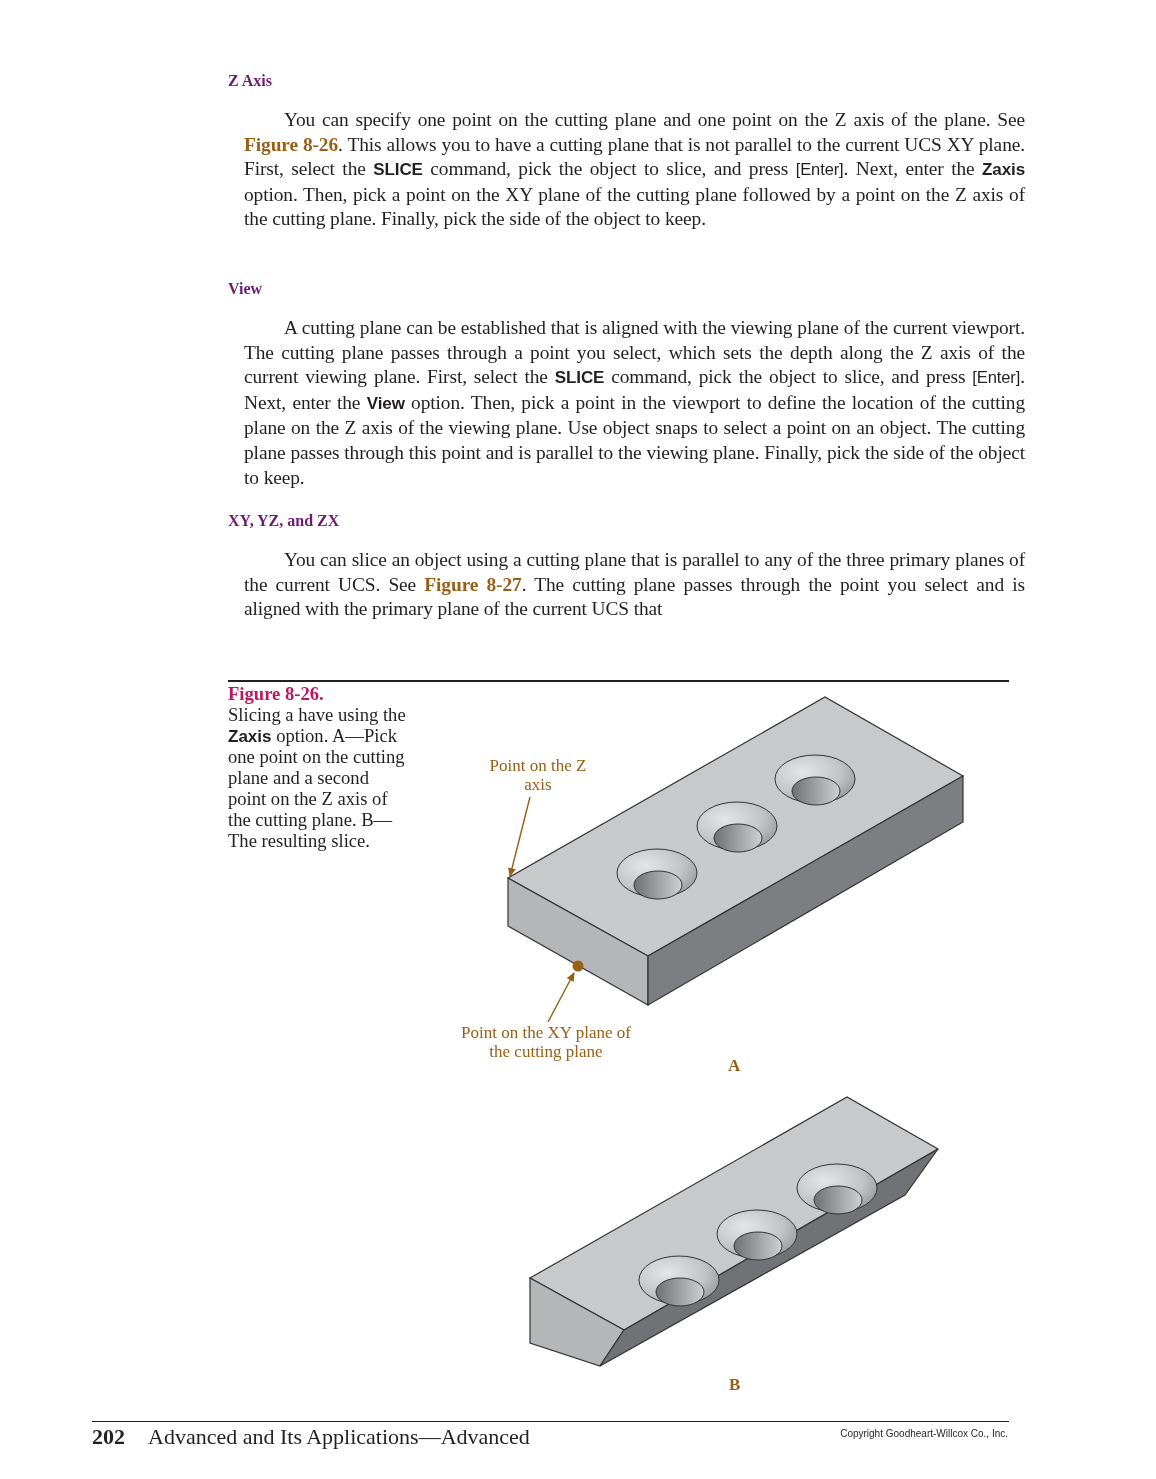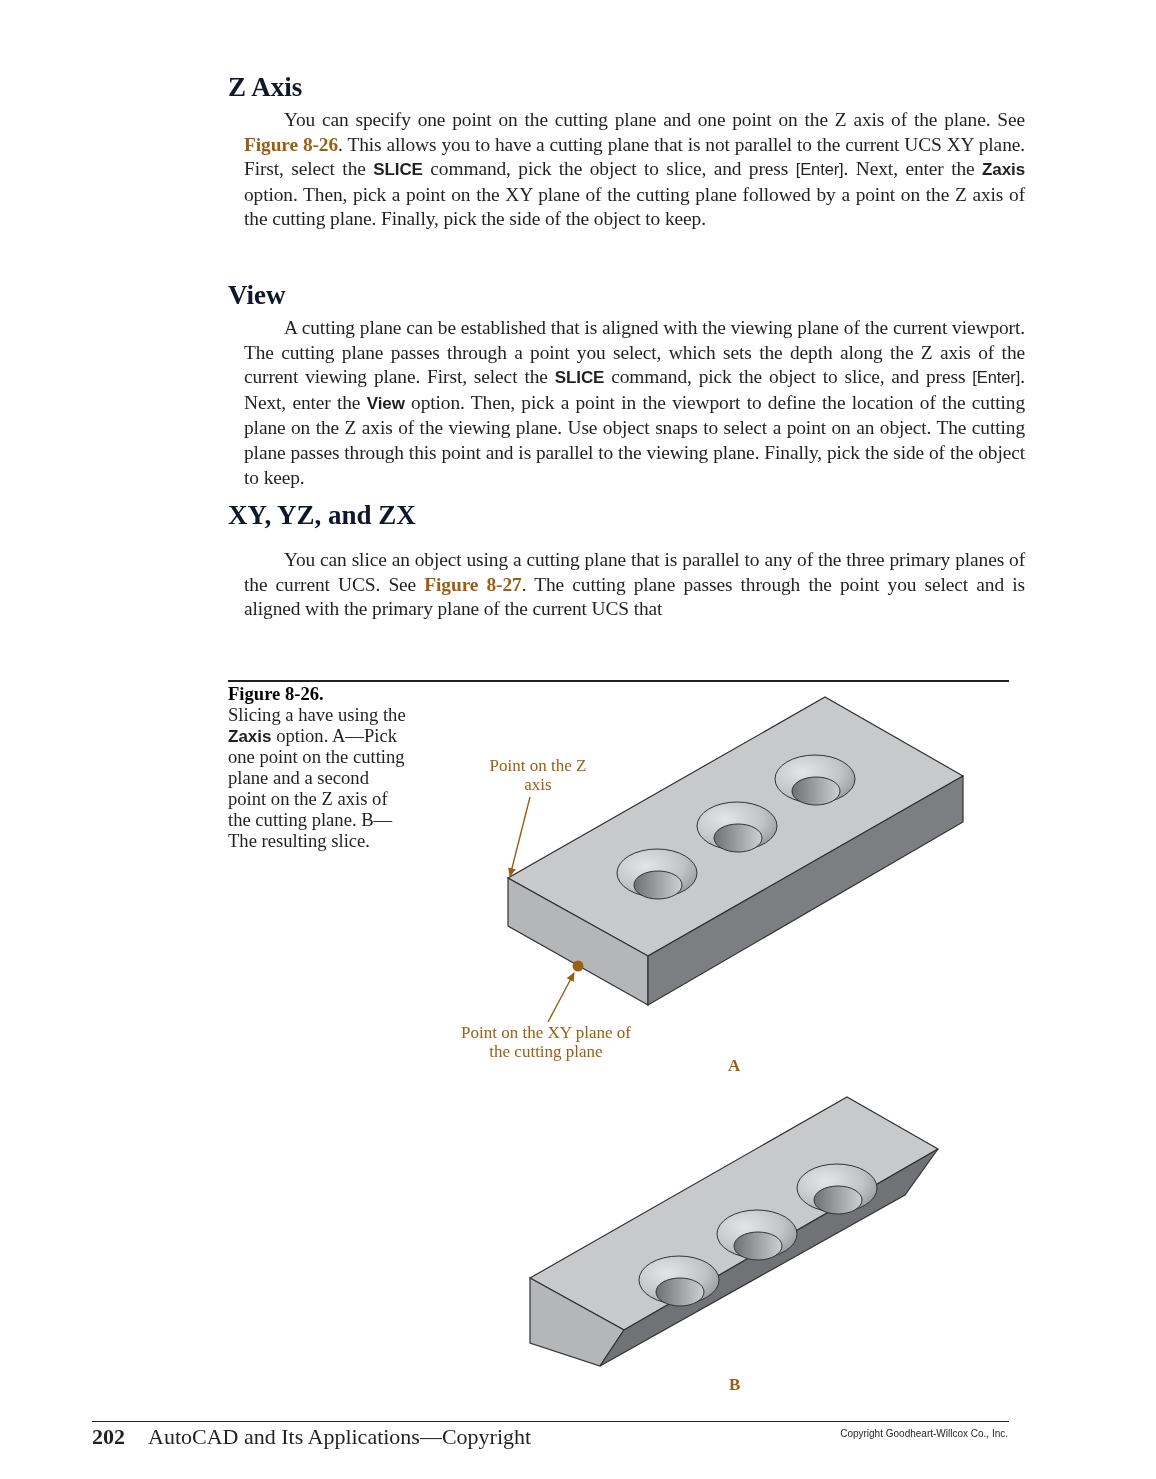--- a/index.html
+++ b/index.html
@@ -1,44 +1,44 @@
 <!DOCTYPE html>
 <html><head>
 <meta charset="utf-8">
 <style>
   html, body { margin:0; padding:0; background:#ffffff; }
   body { width:1156px; height:1479px; position:relative; overflow:hidden;
          font-family:"Liberation Serif","DejaVu Serif",serif; color:#231f20; }
-  .h { position:absolute; left:228px; font-weight:bold; font-size:27px; color:#0f172a; margin:0; }
+  .h { position:absolute; left:228px; font-weight:bold; font-size:16px; color:#701a75; margin:0; }
   .para { position:absolute; left:244px; width:781px; font-size:19.4px; line-height:24.6px;
           text-align:justify; text-indent:40px; margin:0; letter-spacing:-0.1px; }
   .para .fig { color:#9a5f14; font-weight:bold; }
   .para .cmd, .cap .cmd { font-family:"Liberation Sans","DejaVu Sans",sans-serif; font-weight:bold; font-size:17px; }
   .para .key { font-family:"Liberation Sans","DejaVu Sans",sans-serif; font-size:16.5px; }
   .rule { position:absolute; left:228px; width:781px; height:2px; background:#231f20; }
   .cap { position:absolute; left:228px; top:684px; width:180px; font-size:18.6px; line-height:20.8px; }
-  .cap .fignum { color:#000000; font-weight:bold; display:block; }
+  .cap .fignum { color:#be185d; font-weight:bold; display:block; }
   .lbl { position:absolute; color:#9a5f14; font-size:17px; line-height:19px; text-align:center; }
   .plbl { position:absolute; color:#9a5f14; font-size:17px; font-weight:bold; }
   svg.fig { position:absolute; left:0; top:0; }
   .foot { position:absolute; top:1424px; font-size:22px; }
   .foot-num { left:92px; font-weight:bold; }
   .foot-title { left:148px; }
   .foot-copy { right:148px; font-family:"Liberation Sans","DejaVu Sans",sans-serif; font-size:10px; top:1428px; }
 </style>
 </head>
 <body>
 
 <h2 class="h" style="top:72px">Z Axis</h2>
 <p class="para" style="top:108px"><span>You can specify one point on the cutting plane and one point on the Z axis of the plane. See </span><span class="fig">Figure 8-26</span><span>. This allows you to have a cutting plane that is not parallel to the current UCS XY plane. First, select the </span><span class="cmd">SLICE</span><span> command, pick the object to slice, and press </span><span class="key">[Enter]</span><span>. Next, enter the </span><span class="cmd">Zaxis</span><span> option. Then, pick a point on the XY plane of the cutting plane followed by a point on the Z axis of the cutting plane. Finally, pick the side of the object to keep.</span></p>
 
 <h2 class="h" style="top:280px">View</h2>
 <p class="para" style="top:316px"><span>A cutting plane can be established that is aligned with the viewing plane of the current viewport. The cutting plane passes through a point you select, which sets the depth along the Z axis of the current viewing plane. First, select the </span><span class="cmd">SLICE</span><span> command, pick the object to slice, and press </span><span class="key">[Enter]</span><span>. Next, enter the </span><span class="cmd">View</span><span> option. Then, pick a point in the viewport to define the location of the cutting plane on the Z axis of the viewing plane. Use object snaps to select a point on an object. The cutting plane passes through this point and is parallel to the viewing plane. Finally, pick the side of the object to keep.</span></p>
 
-<h2 class="h" style="top:500px">XY, YZ, and ZX</h2>
+<h2 class="h" style="top:512px">XY, YZ, and ZX</h2>
 <p class="para" style="top:548px"><span>You can slice an object using a cutting plane that is parallel to any of the three primary planes of the current UCS. See </span><span class="fig">Figure 8-27</span><span>. The cutting plane passes through the point you select and is aligned with the primary plane of the current UCS that</span></p>
 
 <div class="rule" style="top:680px"></div>
 
 <div class="cap">
   <span class="fignum">Figure 8-26.</span><span>Slicing a have using the </span><span class="cmd">Zaxis</span><span> option. A—Pick one point on the cutting plane and a second point on the Z axis of the cutting plane. B—The resulting slice.</span>
 </div>
 
 <svg class="fig" width="1156" height="1479" viewBox="0 0 1156 1479">
   <defs>
@@ -106,14 +106,14 @@
   </g>
 </svg>
 
 <div class="lbl" style="left:478px; top:756px; width:120px;">Point on the Z axis</div>
 <div class="lbl" style="left:456px; top:1023px; width:180px;">Point on the XY plane of the cutting plane</div>
 <div class="plbl" style="left:728px; top:1056px;">A</div>
 <div class="plbl" style="left:729px; top:1375px;">B</div>
 
 <div class="rule" style="left:92px; width:917px; top:1421px; height:1px;"></div>
 <div class="foot foot-num">202</div>
-<div class="foot foot-title">AutoCAD and Its Applications—Copyright</div>
+<div class="foot foot-title">Advanced and Its Applications—Advanced</div>
 <div class="foot foot-copy">Copyright Goodheart-Willcox Co., Inc.</div>
 
 </body></html>

